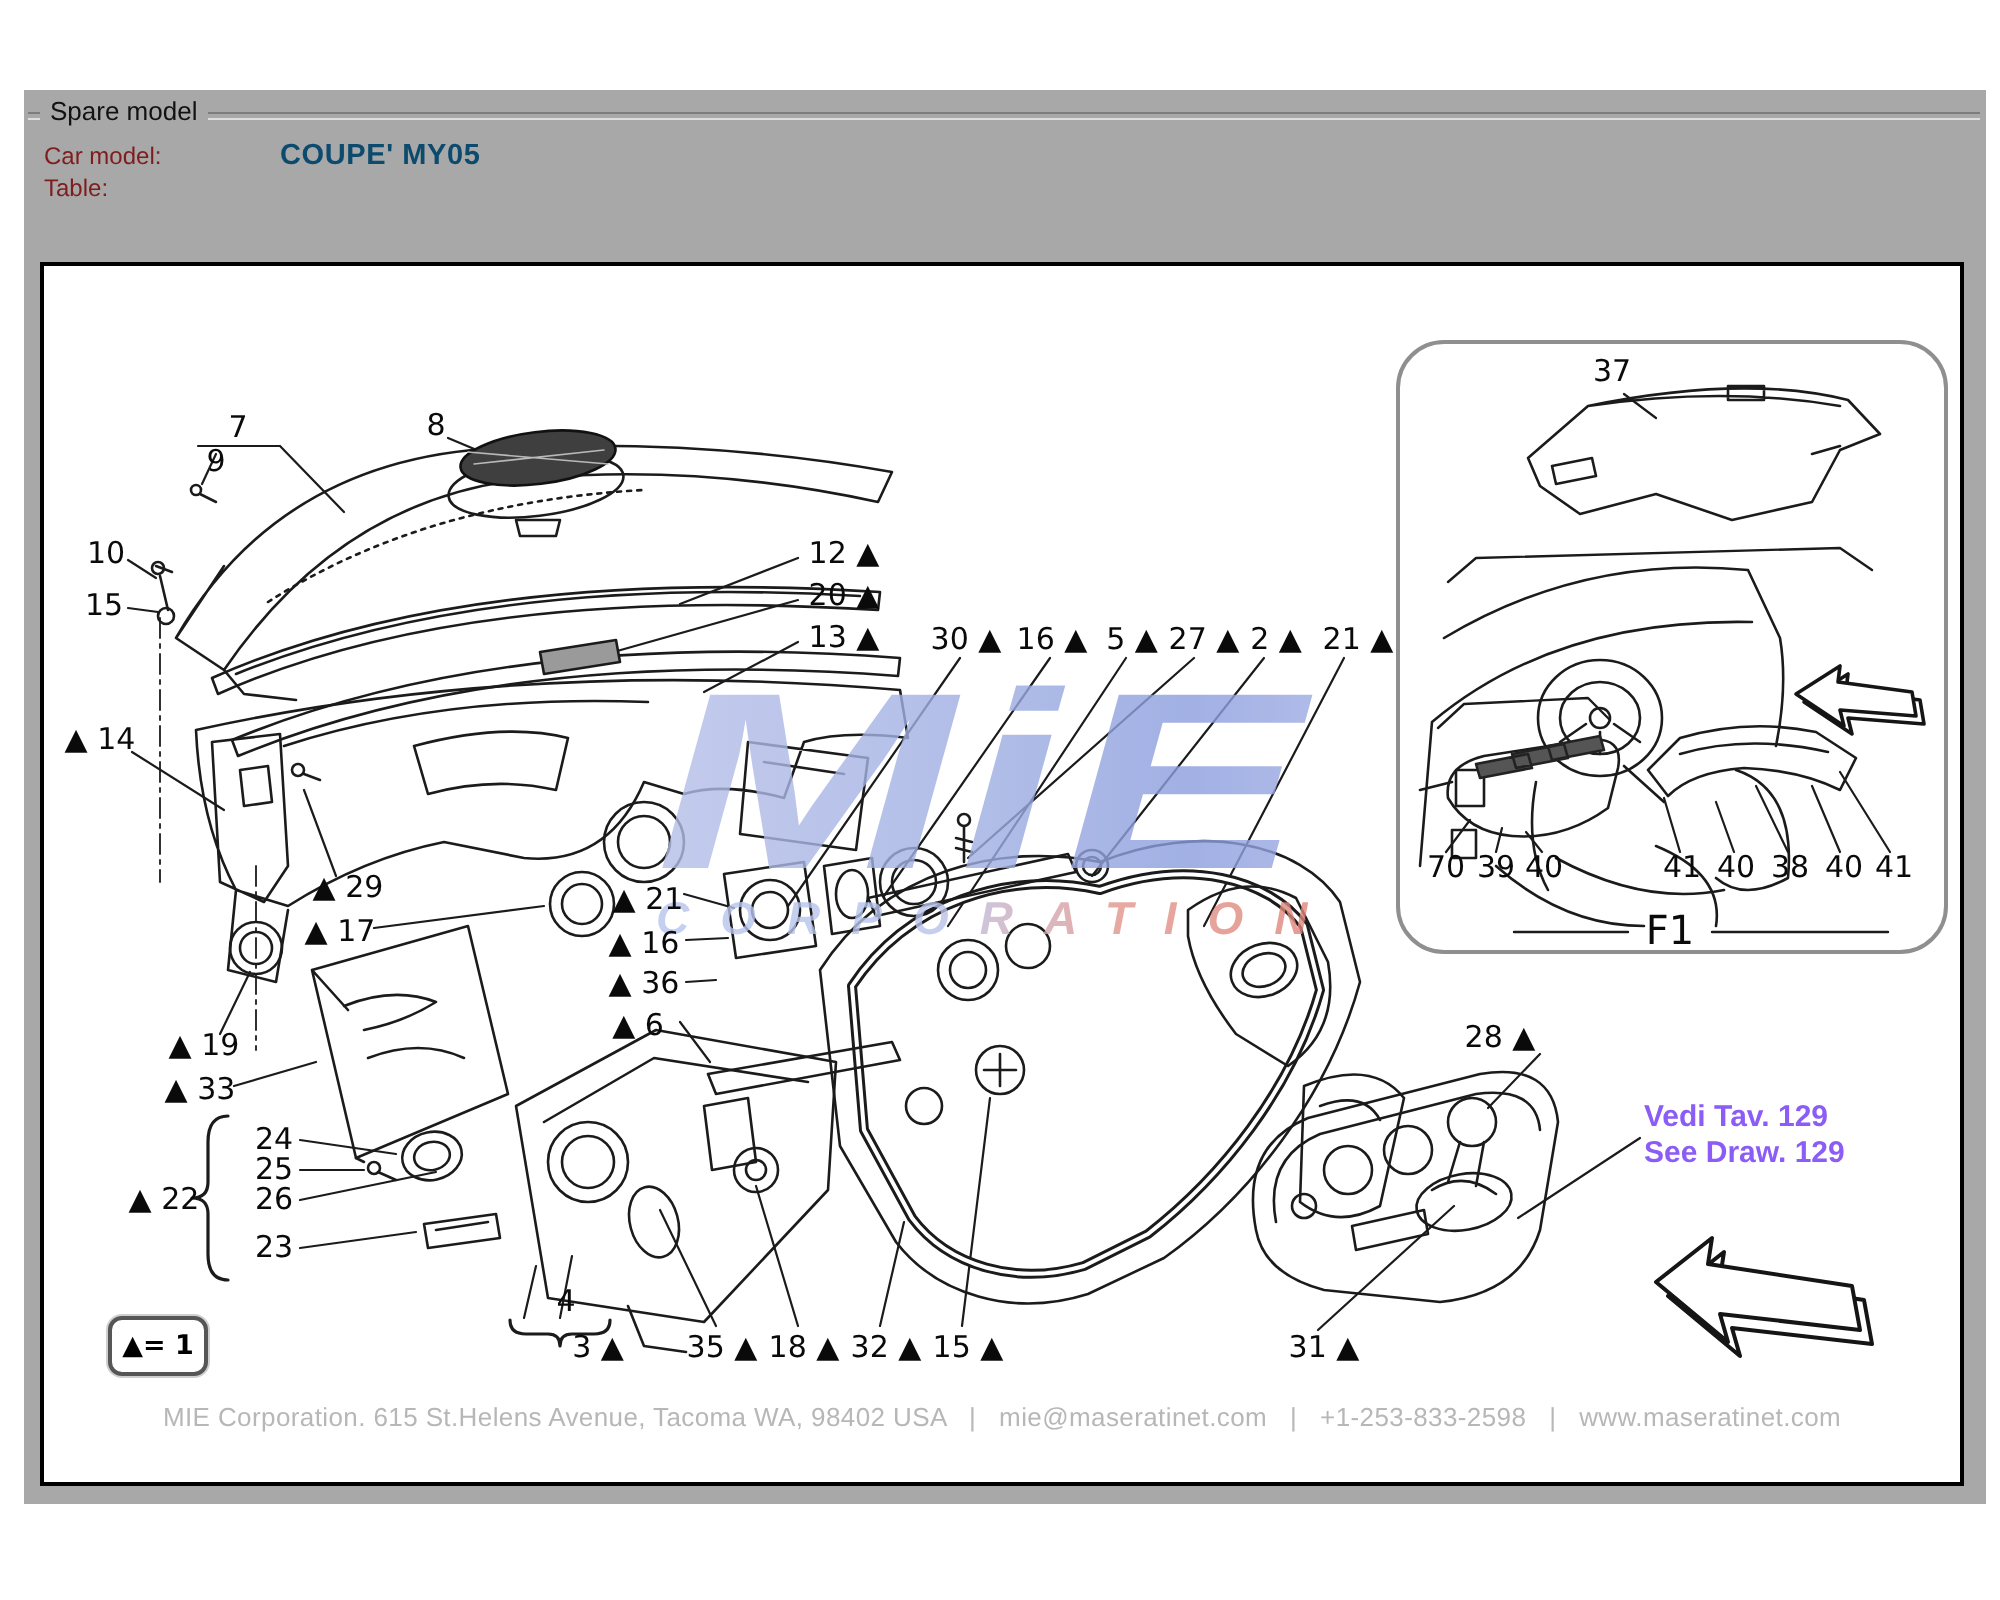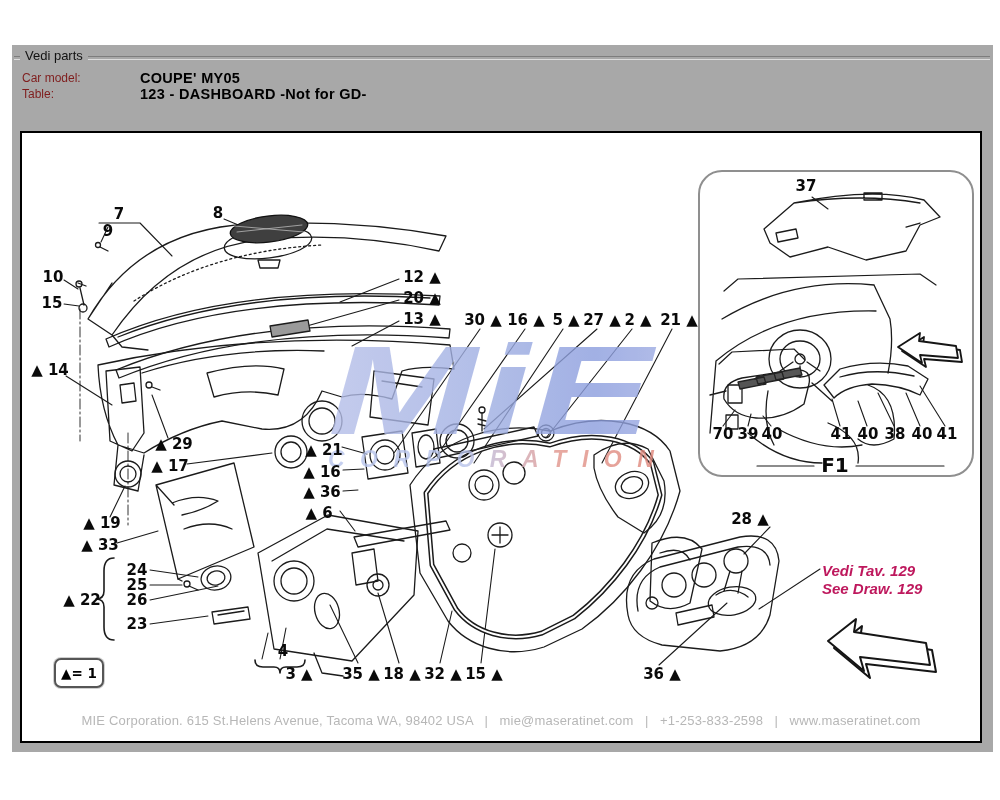--- a/index.html
+++ b/index.html
@@ -7,58 +7,57 @@
     width:1000px;height:800px;position:relative;overflow:hidden;
     background:#ffffff;
     font-family:"Liberation Sans","DejaVu Sans",sans-serif;
   }
   .panel{position:absolute;left:12px;top:45px;width:981px;height:707px;background:#a8a8a8;}
   .groupline{position:absolute;left:2px;right:3px;top:11px;height:2px;
     border-top:1px solid #7d7d7d;border-bottom:1px solid #dddddd;}
   .grouplabel{position:absolute;left:8px;top:3px;font-size:13px;color:#121212;
     background:#a8a8a8;padding:0 5px;z-index:1;}
   .fieldlabel{position:absolute;left:10px;font-size:12px;color:#7f1d1d;}
-  .fieldvalue{position:absolute;left:128px;font-size:14.5px;font-weight:bold;color:#000000;letter-spacing:.3px;}
+  .fieldvalue{position:absolute;left:128px;font-size:14.5px;font-weight:bold;color:#0c4a6e;letter-spacing:.3px;}
   .diagram{position:absolute;left:20px;top:131px;width:962px;height:612px;background:#fff;
     border:2px solid #000;box-sizing:border-box;}
   .art{position:absolute;left:0;top:0;z-index:1;}
   .insetbox{position:absolute;left:676px;top:37px;width:272px;height:303px;
     border:2px solid #8f8f8f;border-radius:24px;z-index:0;}
   .wm{position:absolute;left:306px;top:204px;z-index:2;pointer-events:none;opacity:.8;}
   .wm-main{font-size:126px;font-weight:bold;font-style:italic;line-height:.85;letter-spacing:2px;
     transform:scaleX(1.42);transform-origin:left top;
     background:linear-gradient(90deg,#b6bfe9 0%,#9dade2 35%,#8b9dde 55%,#a9b4e6 78%,#b9c0ea 100%);
     -webkit-background-clip:text;background-clip:text;color:transparent;}
   .wm-sub{margin-top:2px;font-size:23px;font-weight:bold;font-style:italic;letter-spacing:15.5px;
     white-space:nowrap;
     background:linear-gradient(90deg,#b7c4ec 0%,#b7c4ec 40%,#e2948a 68%,#de8478 100%);
     -webkit-background-clip:text;background-clip:text;color:transparent;}
   .co{position:absolute;transform:translate(-50%,-50%);z-index:3;
     font-family:"DejaVu Sans","Liberation Sans",sans-serif;
-    font-weight:bold;font-size:15px;line-height:1;color:#0a0a0a;white-space:pre;}
+    font-weight:normal;font-size:15px;line-height:1;color:#0a0a0a;white-space:pre;}
   .f1{font-size:20px;}
-  .note{position:absolute;left:800px;top:429px;z-index:3;font-style:italic;font-weight:bold;
-    font-size:15px;line-height:18px;color:#be185d;}
+  .note{position:absolute;left:800px;top:417px;z-index:3;font-weight:bold;
+    font-size:15px;line-height:18px;color:#8b5cf6;}
   .legendbox{position:absolute;left:32px;top:525px;width:46px;height:26px;background:#fff;
     border:2px solid #565656;border-radius:7px;box-shadow:0 0 0 1px #cfcfcf;
     display:flex;align-items:center;justify-content:center;
     font-family:"DejaVu Sans","Liberation Sans",sans-serif;font-weight:bold;font-size:13.5px;z-index:3;}
   .footer{position:absolute;left:0;right:0;top:568px;text-align:center;z-index:3;
-    color:#b7b7b7;font-size:13px;letter-spacing:.2px;white-space:pre;margin-top:12px;}
+    color:#b7b7b7;font-size:13px;letter-spacing:.2px;white-space:pre;}
 </style>
 </head>
 <body>
 
 <div class="panel">
   <div class="groupline"></div>
-  <span class="grouplabel">Vedi parts</span>
+  <span class="grouplabel">Spare model</span>
   <span class="fieldlabel" style="top:26px">Car model:</span>
   <span class="fieldvalue" style="top:25px">COUPE' MY05</span>
   <span class="fieldlabel" style="top:42px">Table:</span>
-  <span class="fieldvalue" style="top:41px">123 - DASHBOARD -Not for GD-</span>
 </div>
 
 <div class="diagram">
 
   <div class="insetbox"></div>
 
   <svg class="art" width="958" height="608" viewBox="0 0 958 608" fill="none" stroke="#1b1b1b" stroke-width="1.3" stroke-linecap="round" stroke-linejoin="round">
 
     <g stroke-width="1.1">
       <path d="M77,90 H118 M118,90 L150,123 M86,94 L79,109
@@ -265,21 +264,21 @@
   <span class="co" style="left:115px;top:437px">24</span>
   <span class="co" style="left:115px;top:452px">25</span>
   <span class="co" style="left:115px;top:467px">26</span>
   <span class="co" style="left:115px;top:491px">23</span>
   <span class="co" style="left:261px;top:518px">4</span>
   <span class="co" style="left:277px;top:541px">3 ▲</span>
   <span class="co" style="left:339px;top:541px">35 ▲</span>
   <span class="co" style="left:380px;top:541px">18 ▲</span>
   <span class="co" style="left:421px;top:541px">32 ▲</span>
   <span class="co" style="left:462px;top:541px">15 ▲</span>
-  <span class="co" style="left:640px;top:541px">36 ▲</span>
+  <span class="co" style="left:640px;top:541px">31 ▲</span>
   <span class="co" style="left:728px;top:386px">28 ▲</span>
   <span class="co" style="left:701px;top:301px">70</span>
   <span class="co" style="left:726px;top:301px">39</span>
   <span class="co" style="left:750px;top:301px">40</span>
   <span class="co" style="left:819px;top:301px">41</span>
   <span class="co" style="left:846px;top:301px">40</span>
   <span class="co" style="left:873px;top:301px">38</span>
   <span class="co" style="left:900px;top:301px">40</span>
   <span class="co" style="left:925px;top:301px">41</span>
   <span class="co f1" style="left:813px;top:332px">F1</span>

